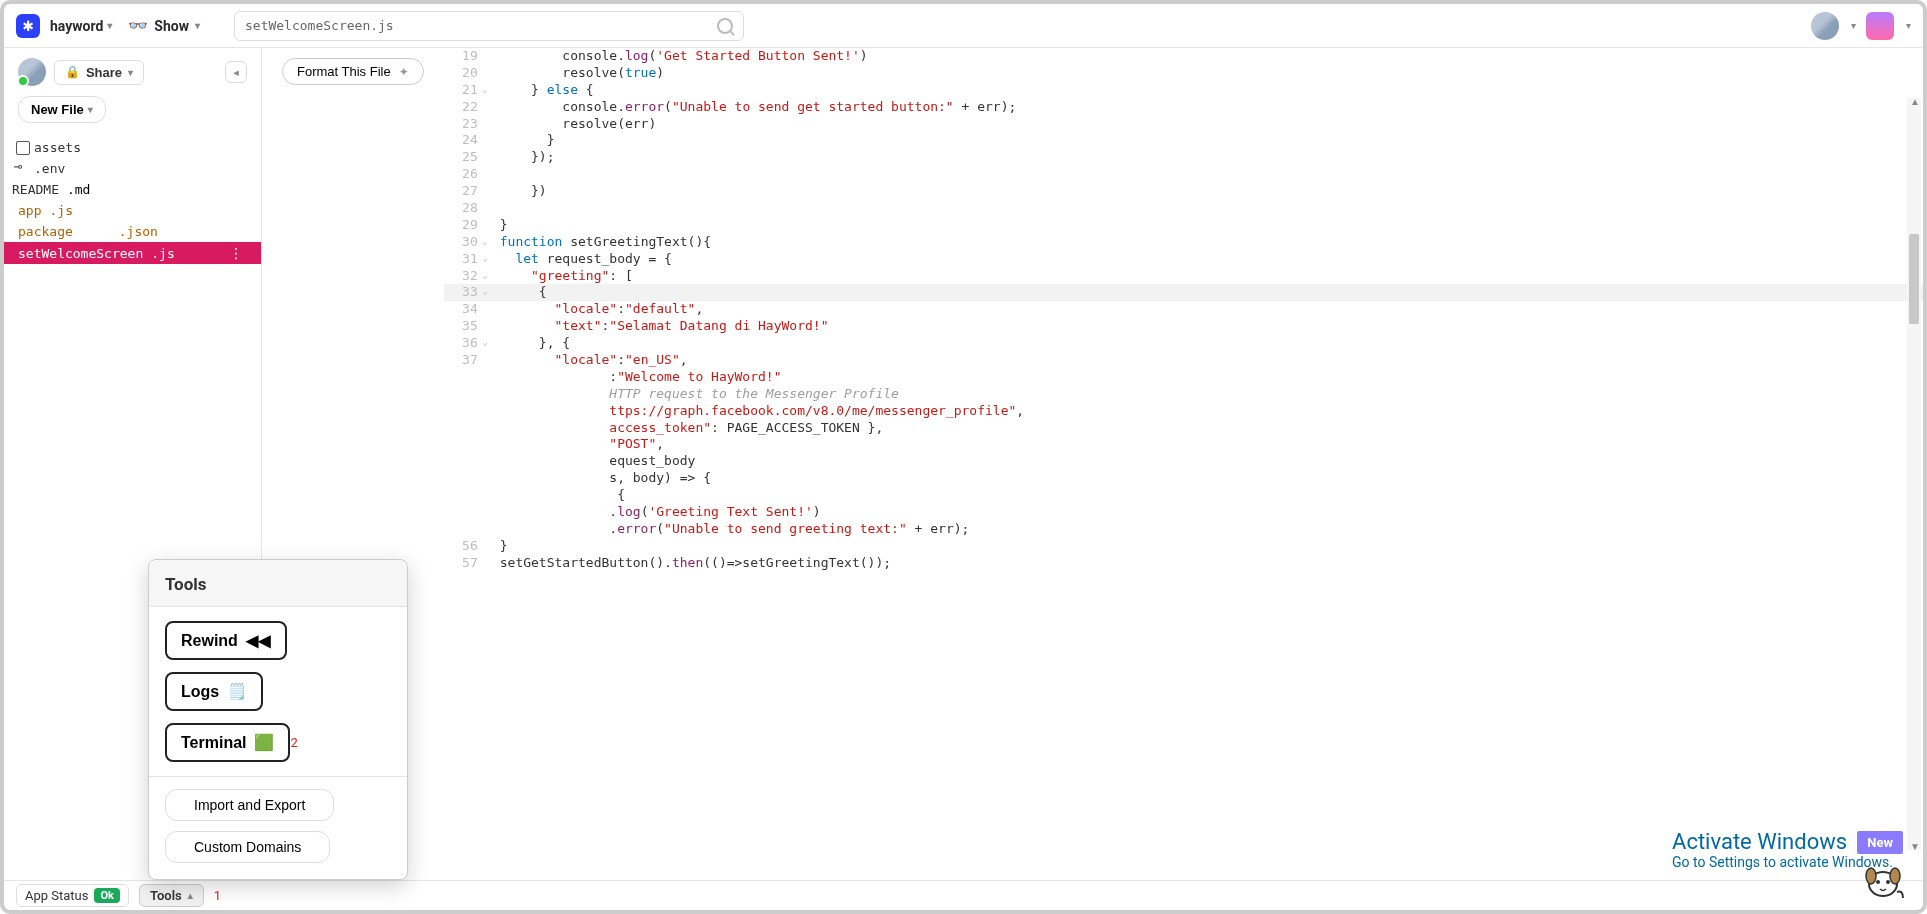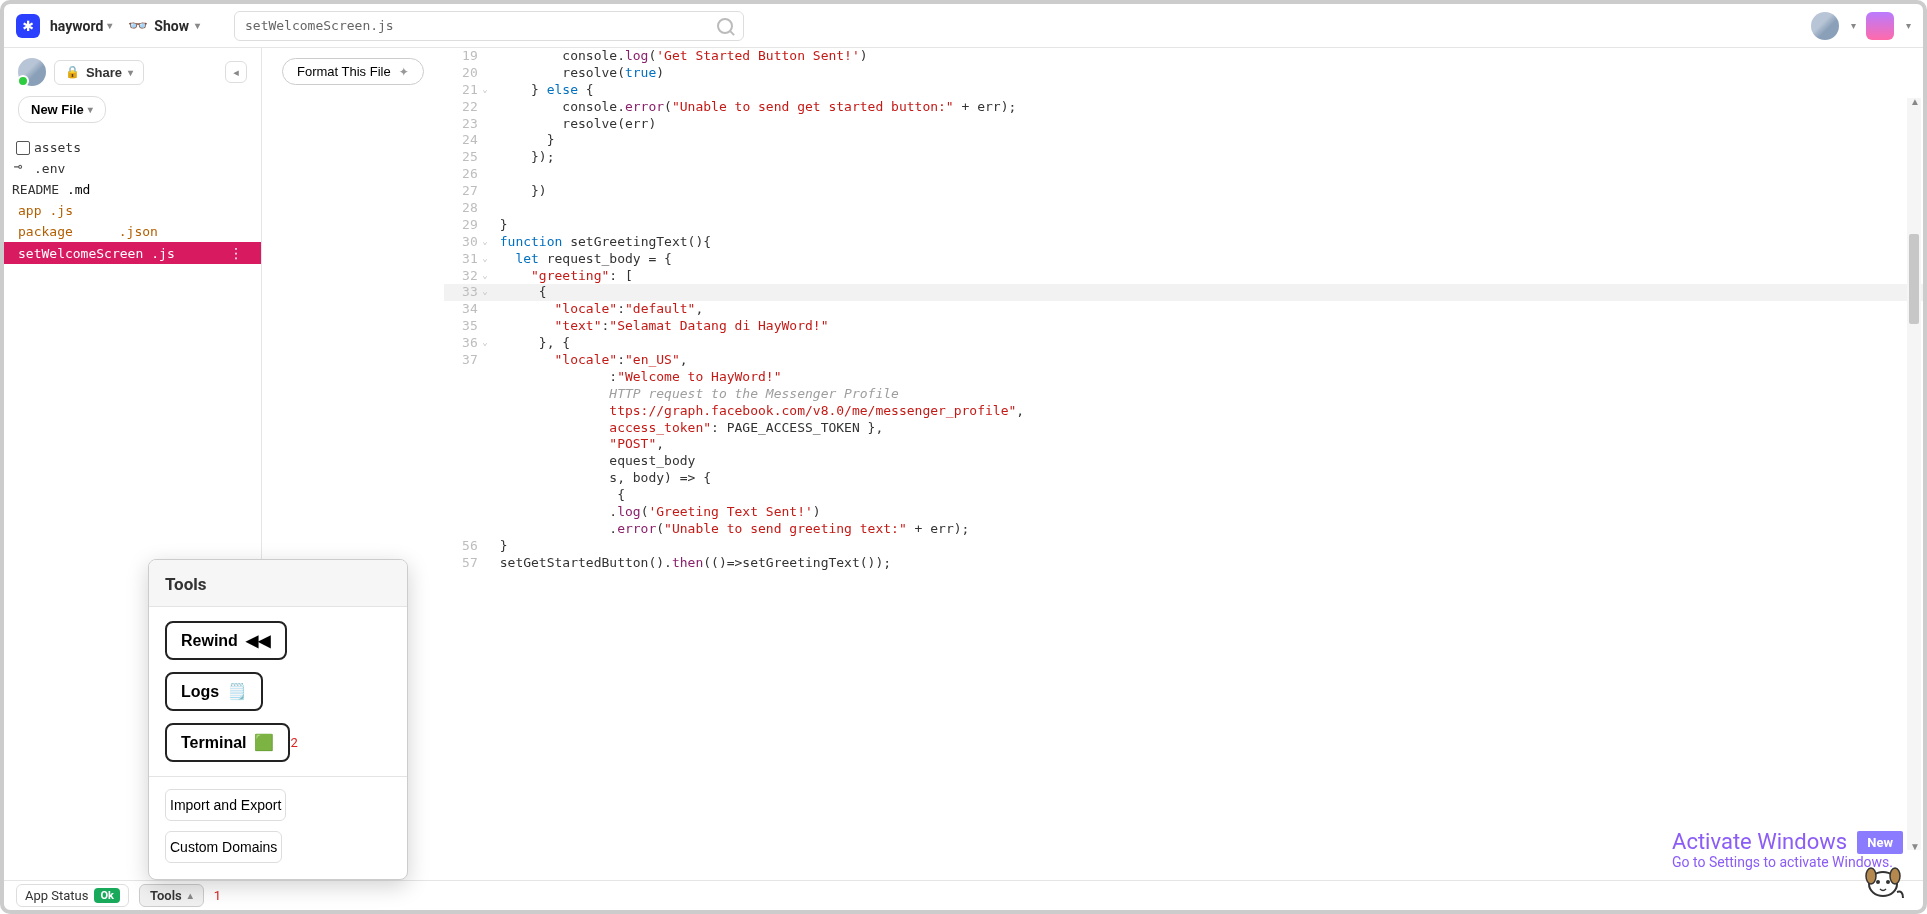--- a/index.html
+++ b/index.html
@@ -217,28 +217,28 @@
   .tool-btn {
     border:2px solid #222; border-radius:8px;
     padding:8px 14px; font-size:16px; font-weight:700;
     display:inline-flex;align-items:center;gap:8px;
     background:#fff; cursor:pointer; width:fit-content;
   }
   .tool-anno-wrap { display:flex; align-items:center; }
   .tools-popup hr { border:none; border-top:1px solid #e4e4e4; }
   .tools-popup .foot { padding:12px 16px 16px 16px; display:flex;flex-direction:column;gap:10px;}
   .soft-btn {
-    border:1px solid #ddd; border-radius:6px;
-    padding:7px 4px; font-size:14px;
+    border:1px solid #ddd; border-radius:12px;
+    padding:7px 28px; font-size:14px;
     background:#fff; cursor:pointer; width:fit-content;
   }
   
   .win-activate {
     position:absolute; right:30px; bottom:40px;
-    text-align:left; color:#8b5cf6; z-index:5;
+    text-align:left; color:#0369a1; z-index:5;
     pointer-events:none;
   }
   .win-activate .t1 { font-size:22px; }
   .win-activate .t2 { font-size:14px; }
   
   .new-badge {
     position:absolute; right:20px; bottom:56px;
     background:#8a7bff; color:#fff; font-weight:700;
     padding:4px 10px; border-radius:2px; font-size:13px;
     z-index:6;

